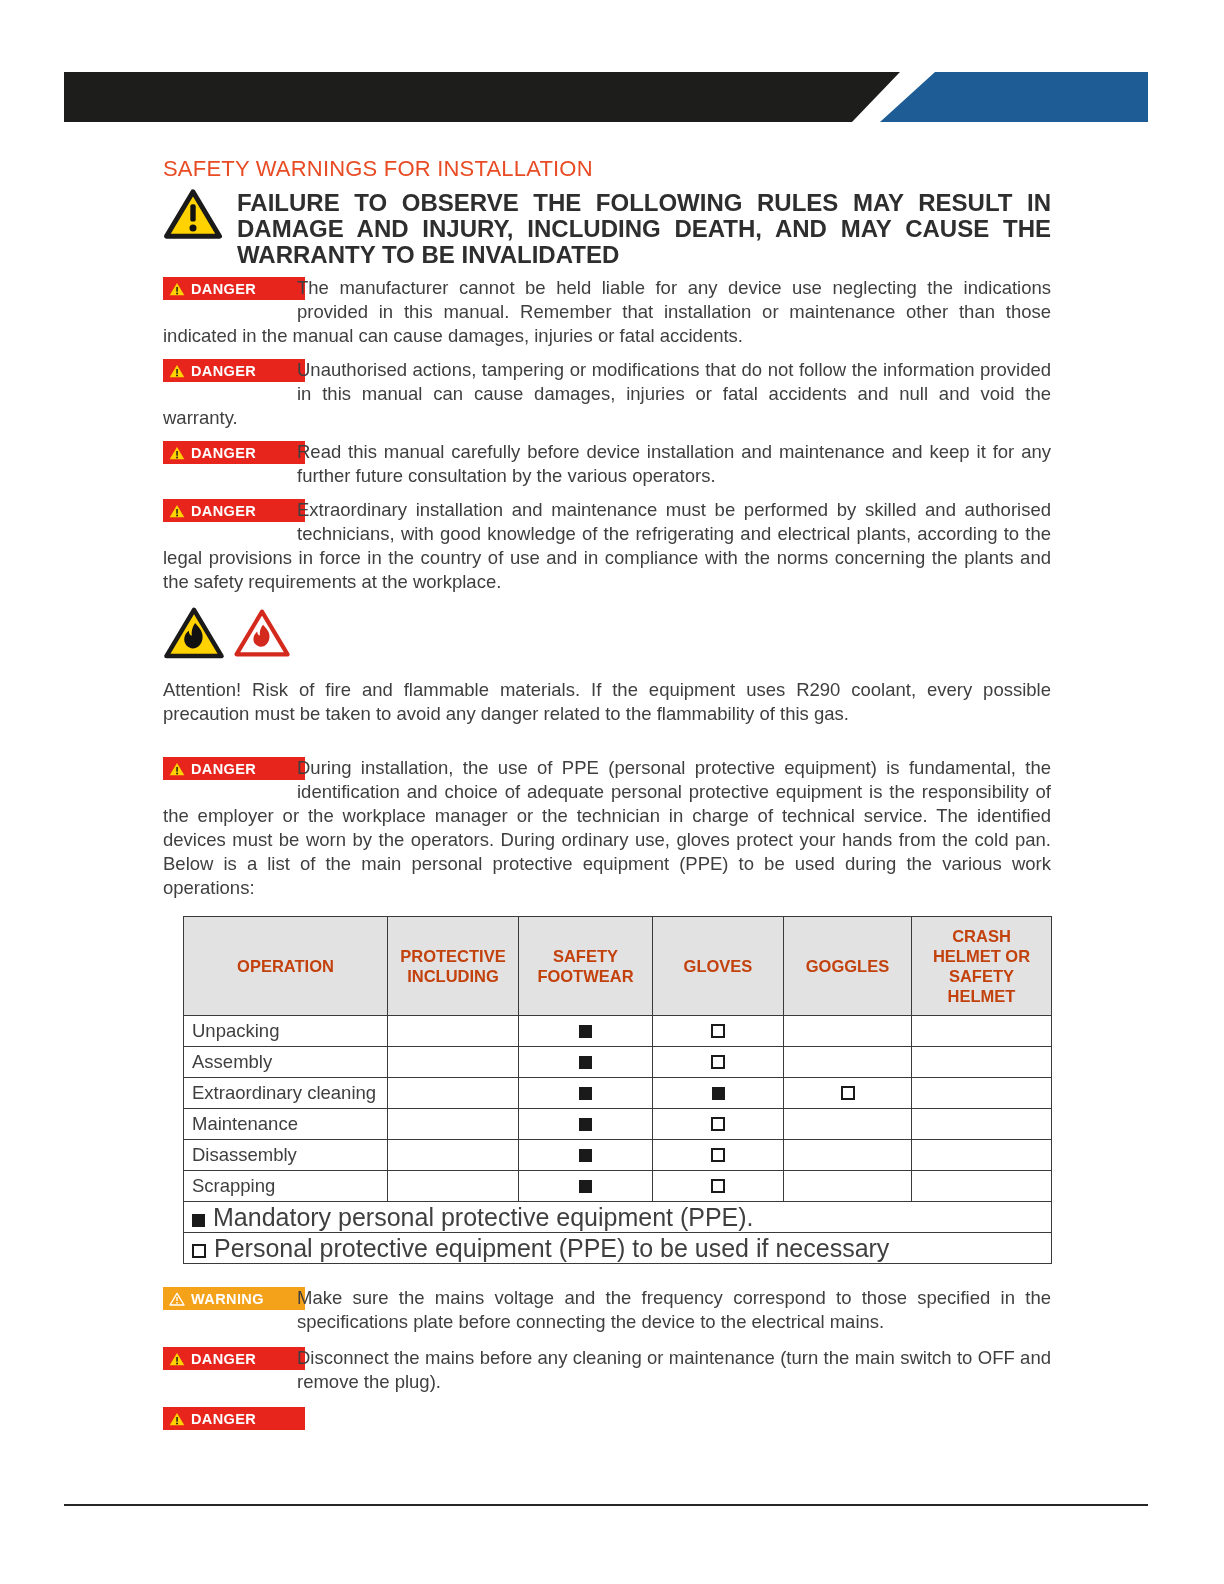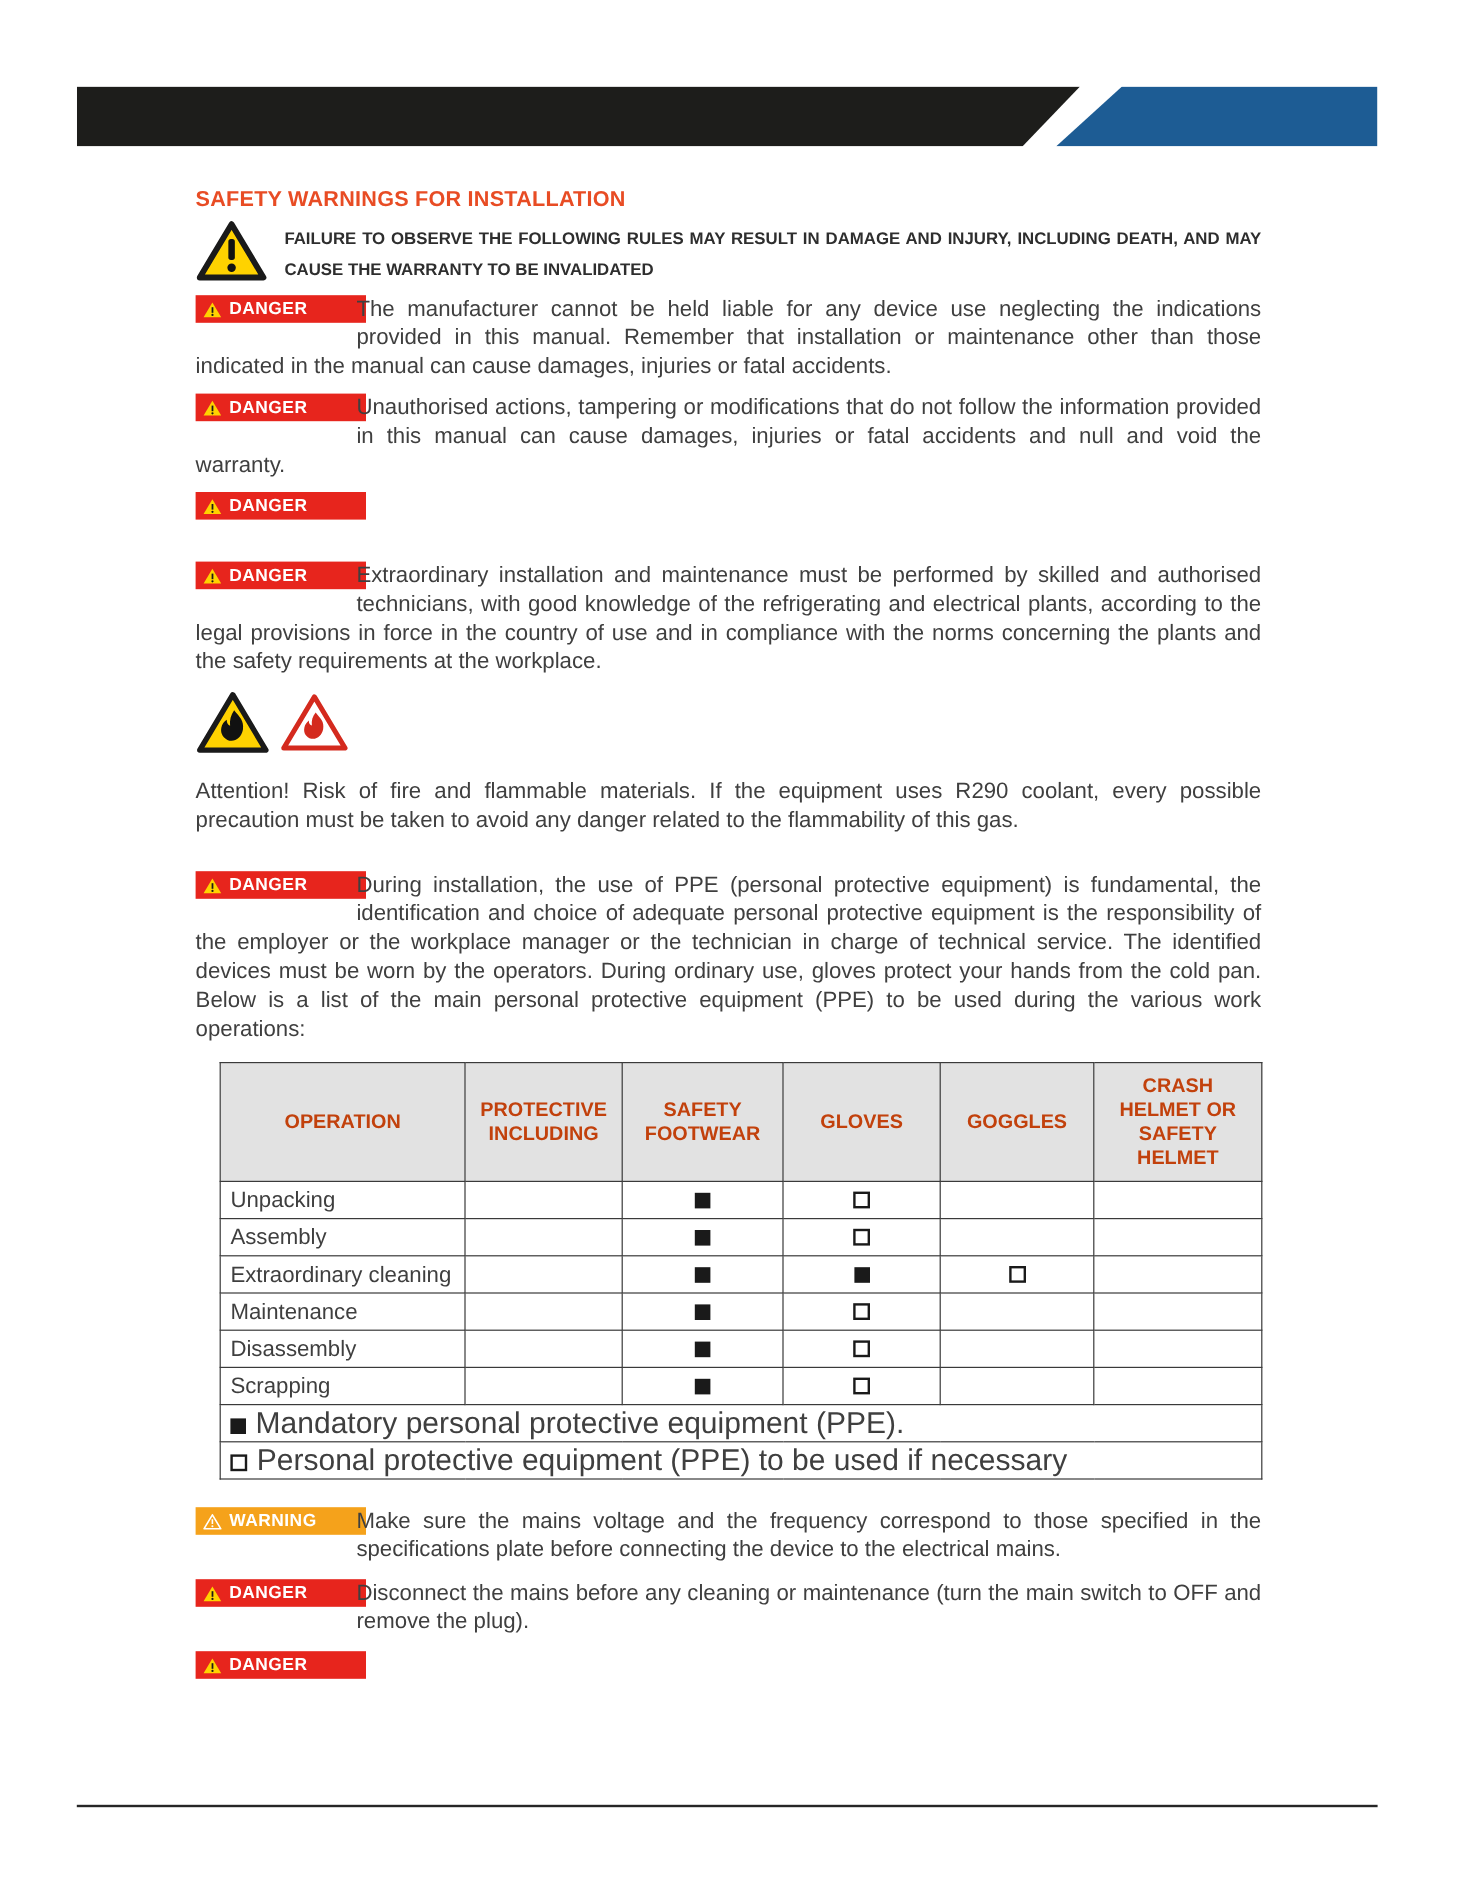--- a/index.html
+++ b/index.html
@@ -16,27 +16,27 @@
   .band { position:absolute; top:72px; left:64px; width:1084px; height:50px; }
   .band-black { position:absolute; inset:0; background:var(--band-black,#1d1d1b);
     clip-path:polygon(0 0, 836px 0, 788px 100%, 0 100%); }
   .band-blue { position:absolute; inset:0; background:var(--band-blue,#1d5c94);
     clip-path:polygon(871px 0, 100% 0, 100% 100%, 816px 100%); }
 
   .content { position:absolute; top:156px; left:163px; width:888px; }
 
   .title {
     margin:0 0 6px 0;
-    font-size:18px; font-weight:bold; letter-spacing:.2px;
+    font-size:22px; font-weight:normal; letter-spacing:.2px;
     color:var(--accent-red,#e84c24);
   }
 
   .intro { display:flex; gap:14px; align-items:flex-start; margin-bottom:8px; }
   .intro-text {
-    font-weight:bold; font-size:14px; line-height:26px;
+    font-weight:bold; font-size:24px; line-height:26px;
     color:#2e2e2e; text-align:justify; padding-top:2px;
   }
 
   .notice {
     display:flow-root;
     font-size:18.5px; line-height:24px; text-align:justify;
     margin-bottom:10px;
   }
   .notice.mb12 { margin-bottom:12px; }
   .notice.mb16 { margin-bottom:16px; }
@@ -136,20 +136,21 @@
       <span class="float-box h2">
         <span class="badge danger">
           <svg viewBox="0 0 24 21" width="16" height="14">
               <path d="M12 1.5 L23 20 L1 20 Z" fill="#ffd200"></path>
               <rect x="11" y="7.5" width="2.2" height="7" fill="#181818"></rect>
               <circle cx="12.1" cy="17.2" r="1.4" fill="#181818"></circle>
             </svg>
           <span>DANGER</span>
         </span>
       </span>
+      <span>Read this manual carefully before device installation and maintenance and keep it for any further future consultation by the various operators.</span>
     </div>
 
     <div class="notice mb12">
       <span class="float-box h2">
         <span class="badge danger">
           <svg viewBox="0 0 24 21" width="16" height="14">
               <path d="M12 1.5 L23 20 L1 20 Z" fill="#ffd200"></path>
               <rect x="11" y="7.5" width="2.2" height="7" fill="#181818"></rect>
               <circle cx="12.1" cy="17.2" r="1.4" fill="#181818"></circle>
             </svg>

